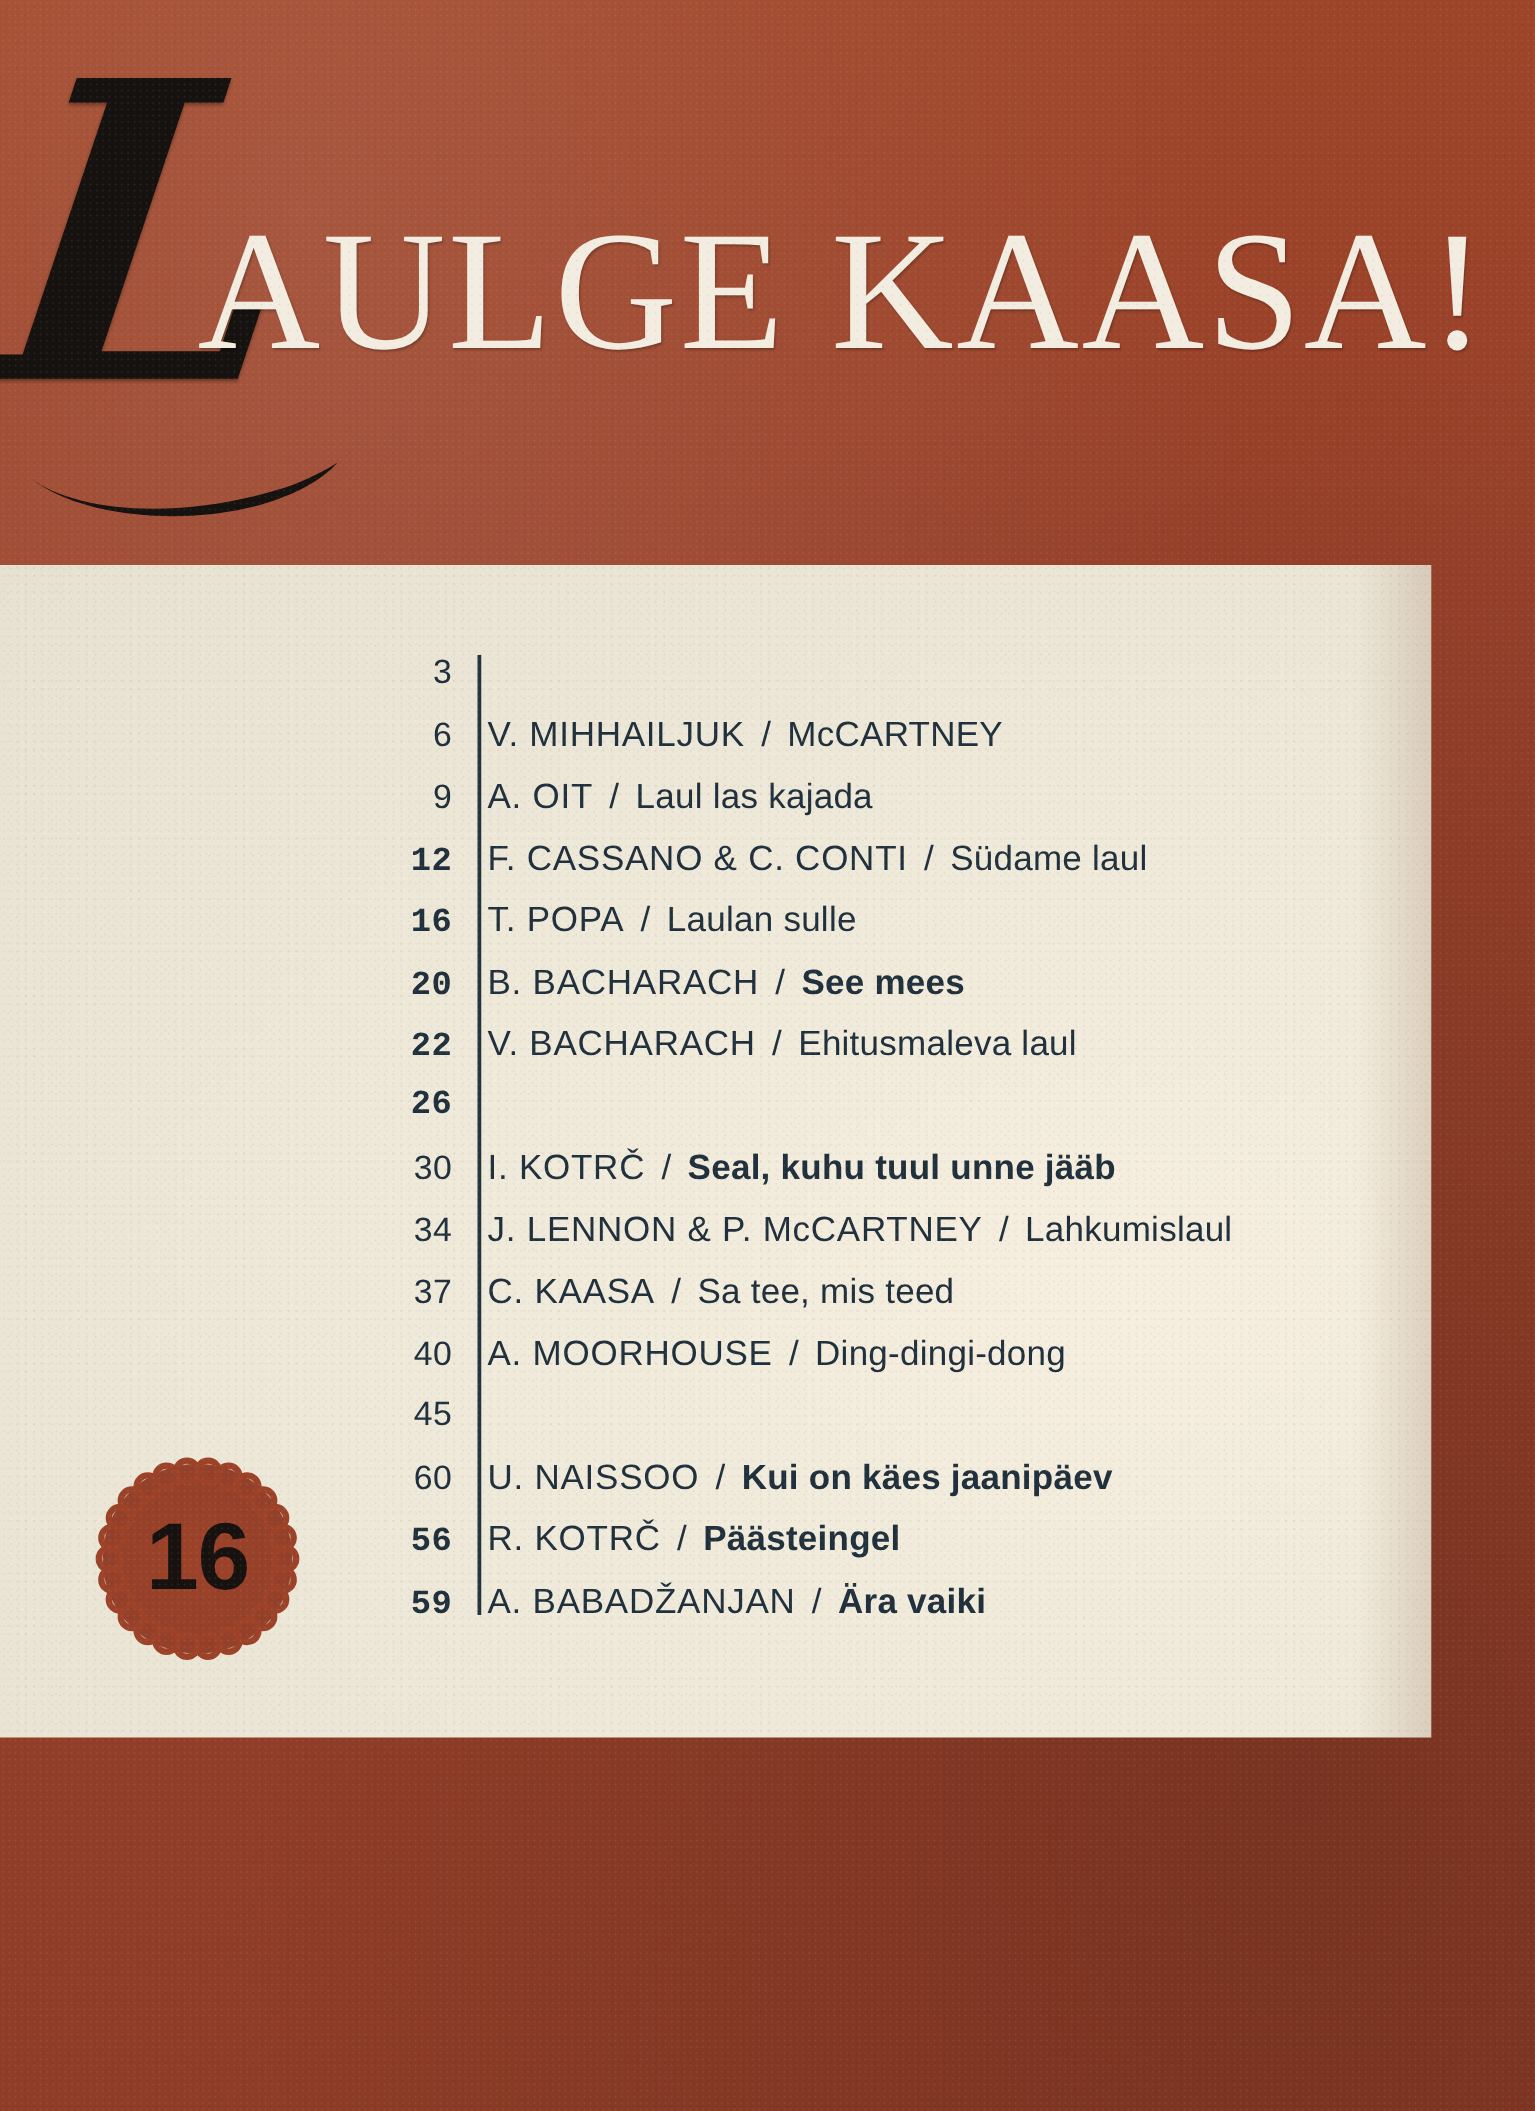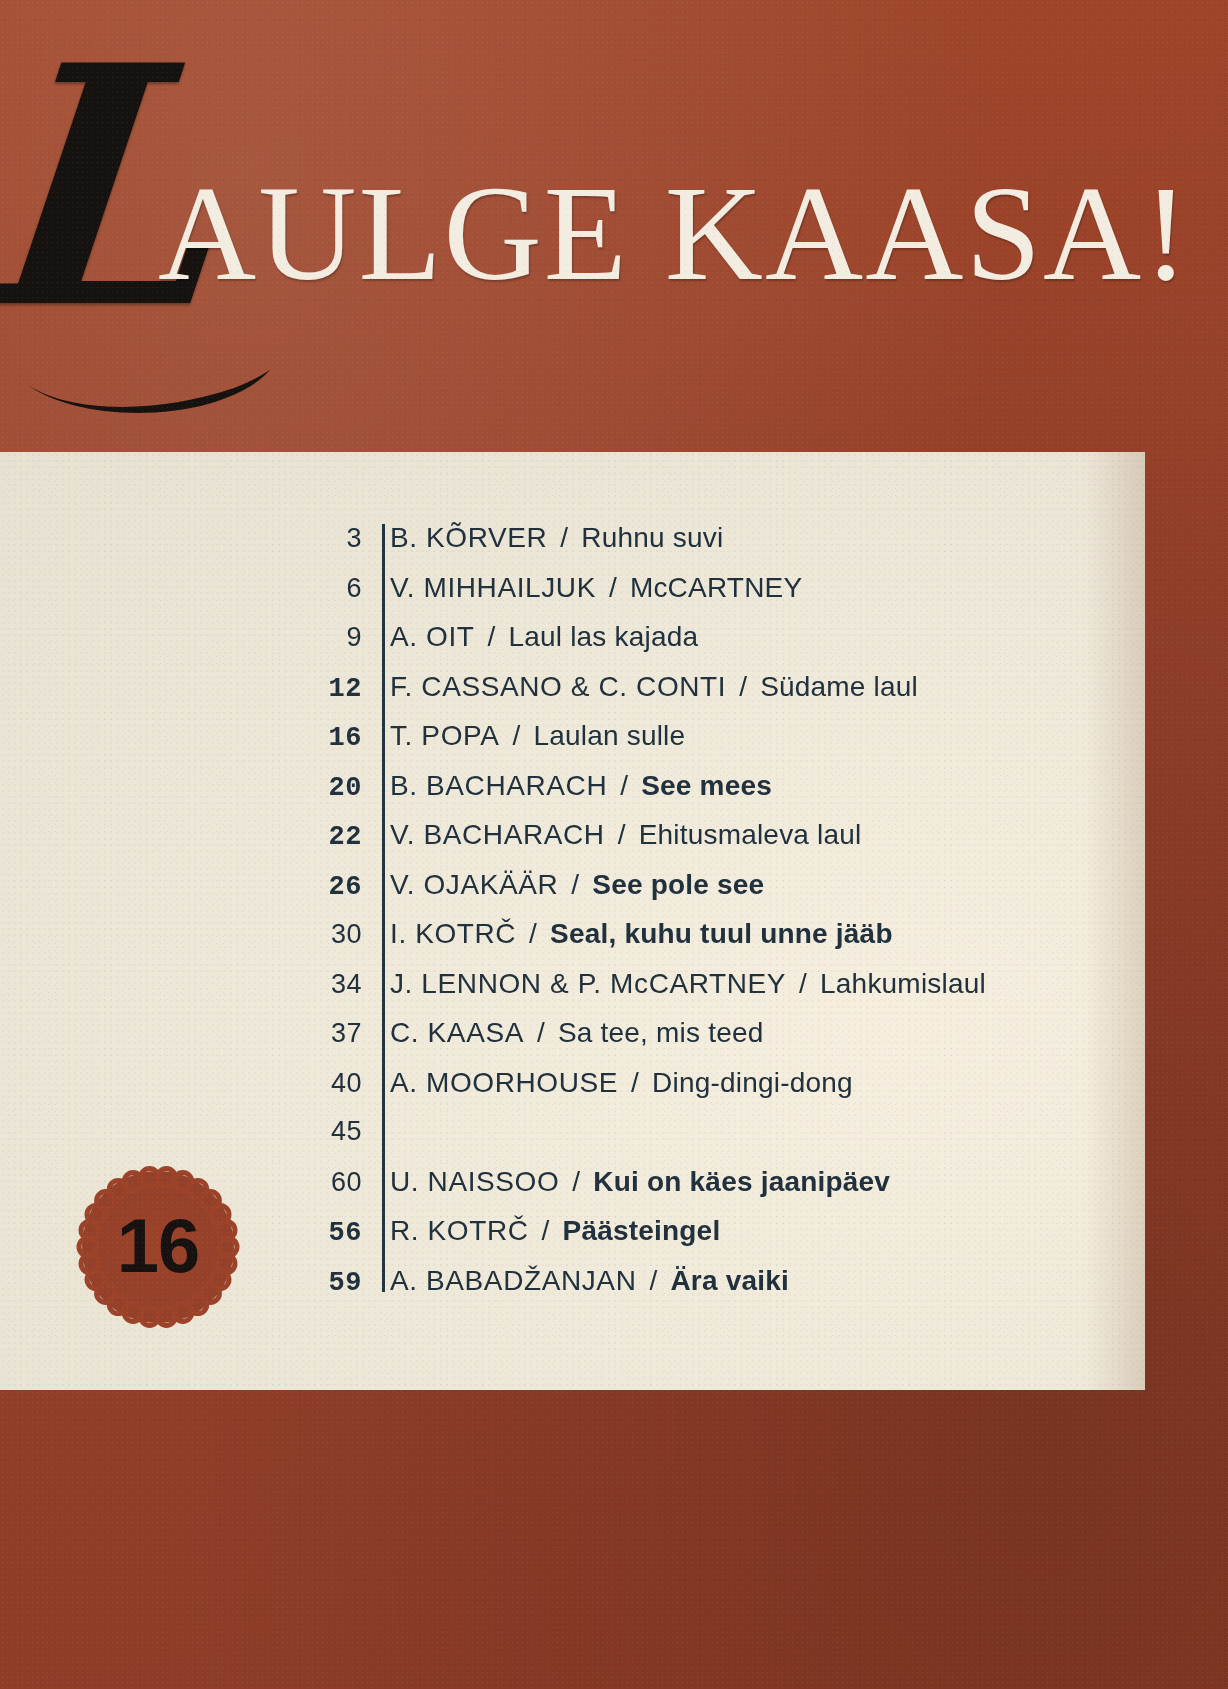--- a/index.html
+++ b/index.html
@@ -224,21 +224,20 @@
     <div class="title-text">AULGE KAASA!</div>
   </div>
 
   <div class="paper">
     <div class="paper-grain"></div>
     <div class="vline"></div>
     <div class="contents" id="contents-list">
         <div class="row">
           <div class="pagenum">3</div>
           <div class="rule-gap"></div>
-          <div class="entry"><span class="composer">B. KÕRVER</span><span class="sep"> / </span><span class="song">Ruhnu suvi</span></div>
         </div>
         <div class="row">
           <div class="pagenum">6</div>
           <div class="rule-gap"></div>
           <div class="entry"><span class="composer">V. MIHHAILJUK</span><span class="sep"> / </span><span class="song">McCARTNEY</span></div>
         </div>
         <div class="row">
           <div class="pagenum">9</div>
           <div class="rule-gap"></div>
           <div class="entry"><span class="composer">A. OIT</span><span class="sep"> / </span><span class="song">Laul las kajada</span></div>
@@ -259,21 +258,20 @@
           <div class="entry"><span class="composer">B. BACHARACH</span><span class="sep"> / </span><span class="song b">See mees</span></div>
         </div>
         <div class="row">
           <div class="pagenum bold">22</div>
           <div class="rule-gap"></div>
           <div class="entry"><span class="composer">V. BACHARACH</span><span class="sep"> / </span><span class="song">Ehitusmaleva laul</span></div>
         </div>
         <div class="row">
           <div class="pagenum bold">26</div>
           <div class="rule-gap"></div>
-          <div class="entry"><span class="composer">V. OJAKÄÄR</span><span class="sep"> / </span><span class="song b">See pole see</span></div>
         </div>
         <div class="row">
           <div class="pagenum">30</div>
           <div class="rule-gap"></div>
           <div class="entry"><span class="composer">I. KOTRČ</span><span class="sep"> / </span><span class="song b">Seal, kuhu tuul unne jääb</span></div>
         </div>
         <div class="row">
           <div class="pagenum">34</div>
           <div class="rule-gap"></div>
           <div class="entry"><span class="composer">J. LENNON &amp; P. McCARTNEY</span><span class="sep"> / </span><span class="song">Lahkumislaul</span></div>

